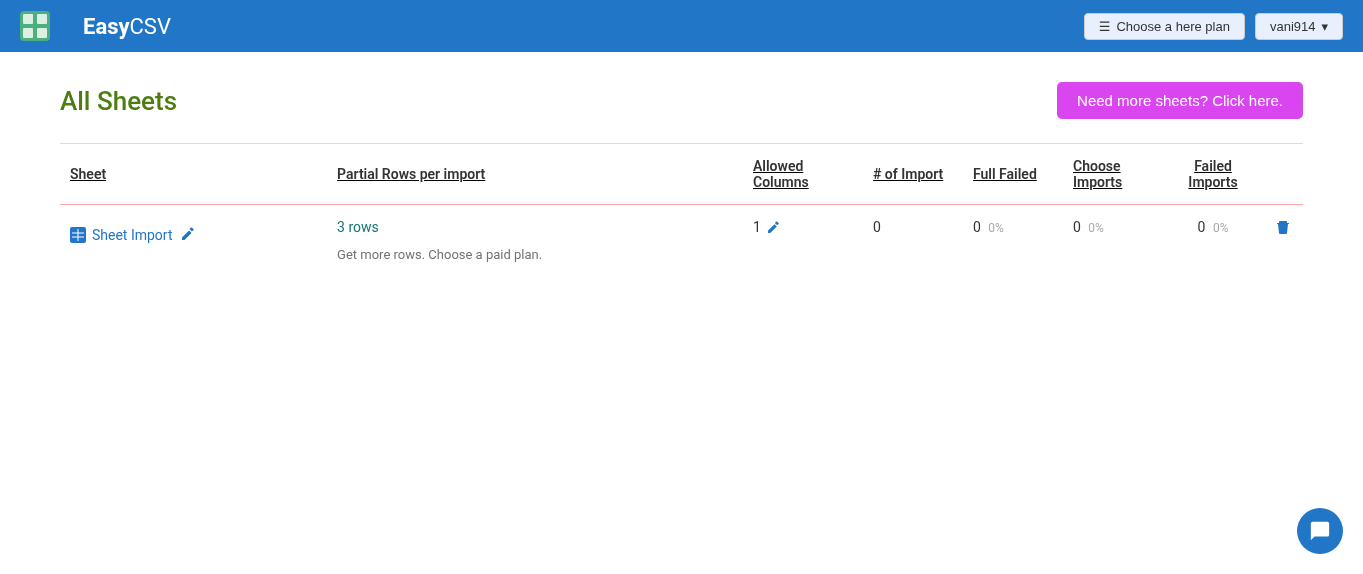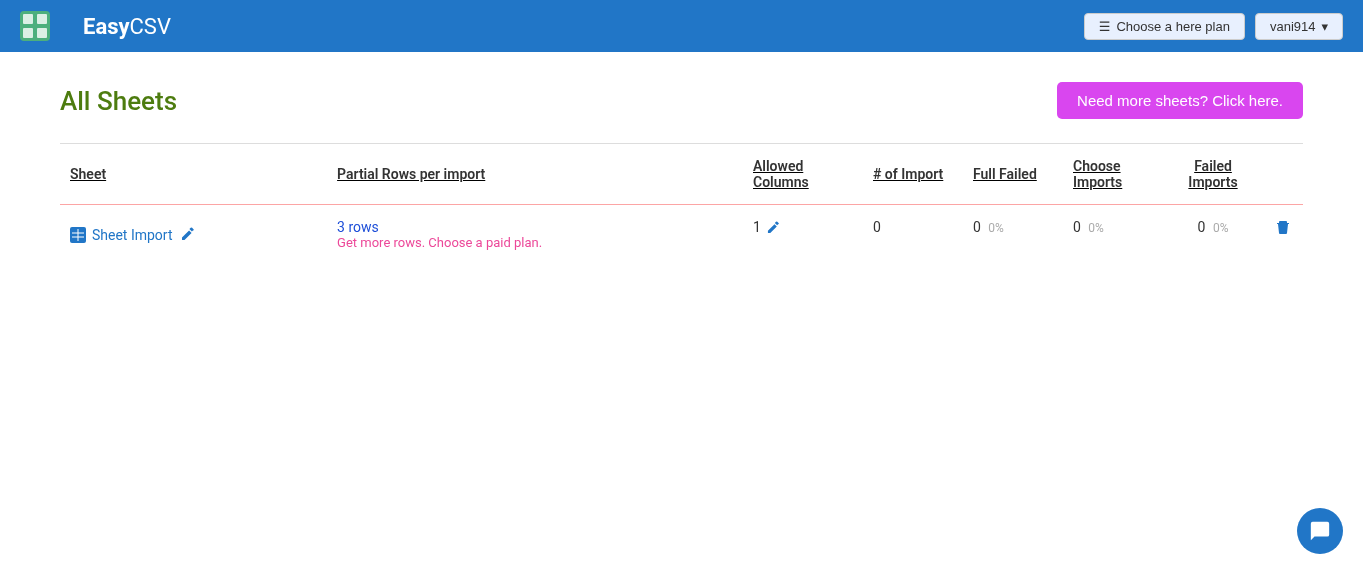--- a/index.html
+++ b/index.html
@@ -118,28 +118,28 @@
       font-size: 14px;
     }
     .edit-icon {
       color: #2176c7;
       cursor: pointer;
       margin-left: 8px;
       font-size: 14px;
     }
     .allowed-rows {
       font-size: 14px;
-      color: #1d4ed8;
+      color: #0f766e;
     }
     .get-more-rows {
-      color: #ec4899;
+      color: #737373;
       font-size: 13px;
       text-decoration: none;
       display: block;
-      margin-top: 0;
+      margin-top: 12px;
     }
     .pct {
       color: #aaa;
       font-size: 12px;
       margin-left: 4px;
     }
     .delete-icon {
       color: #2176c7;
       cursor: pointer;
       font-size: 16px;

